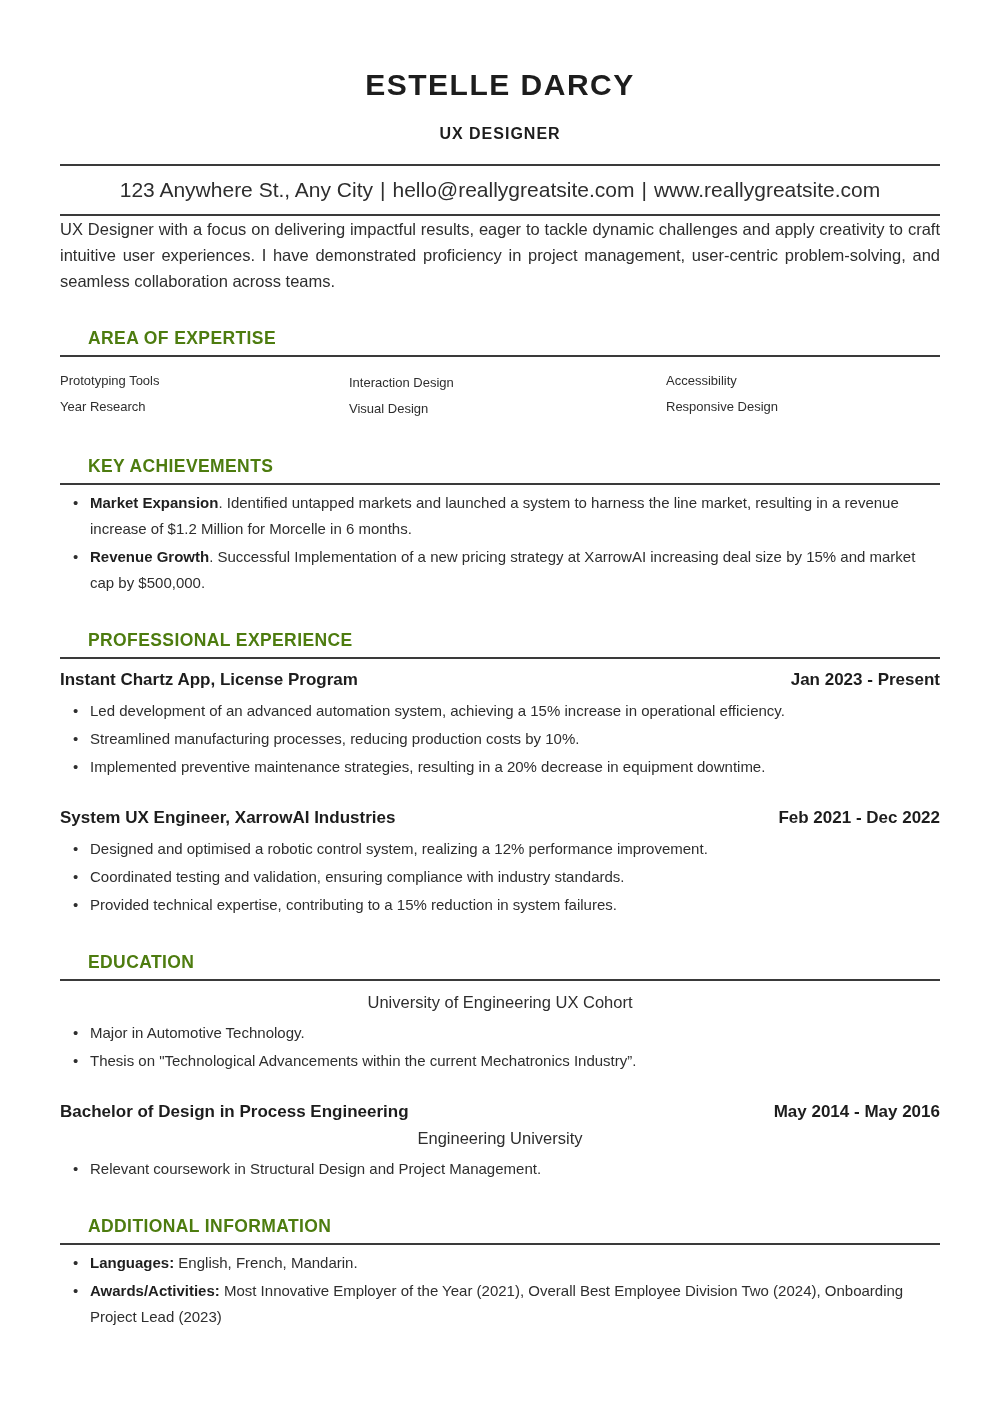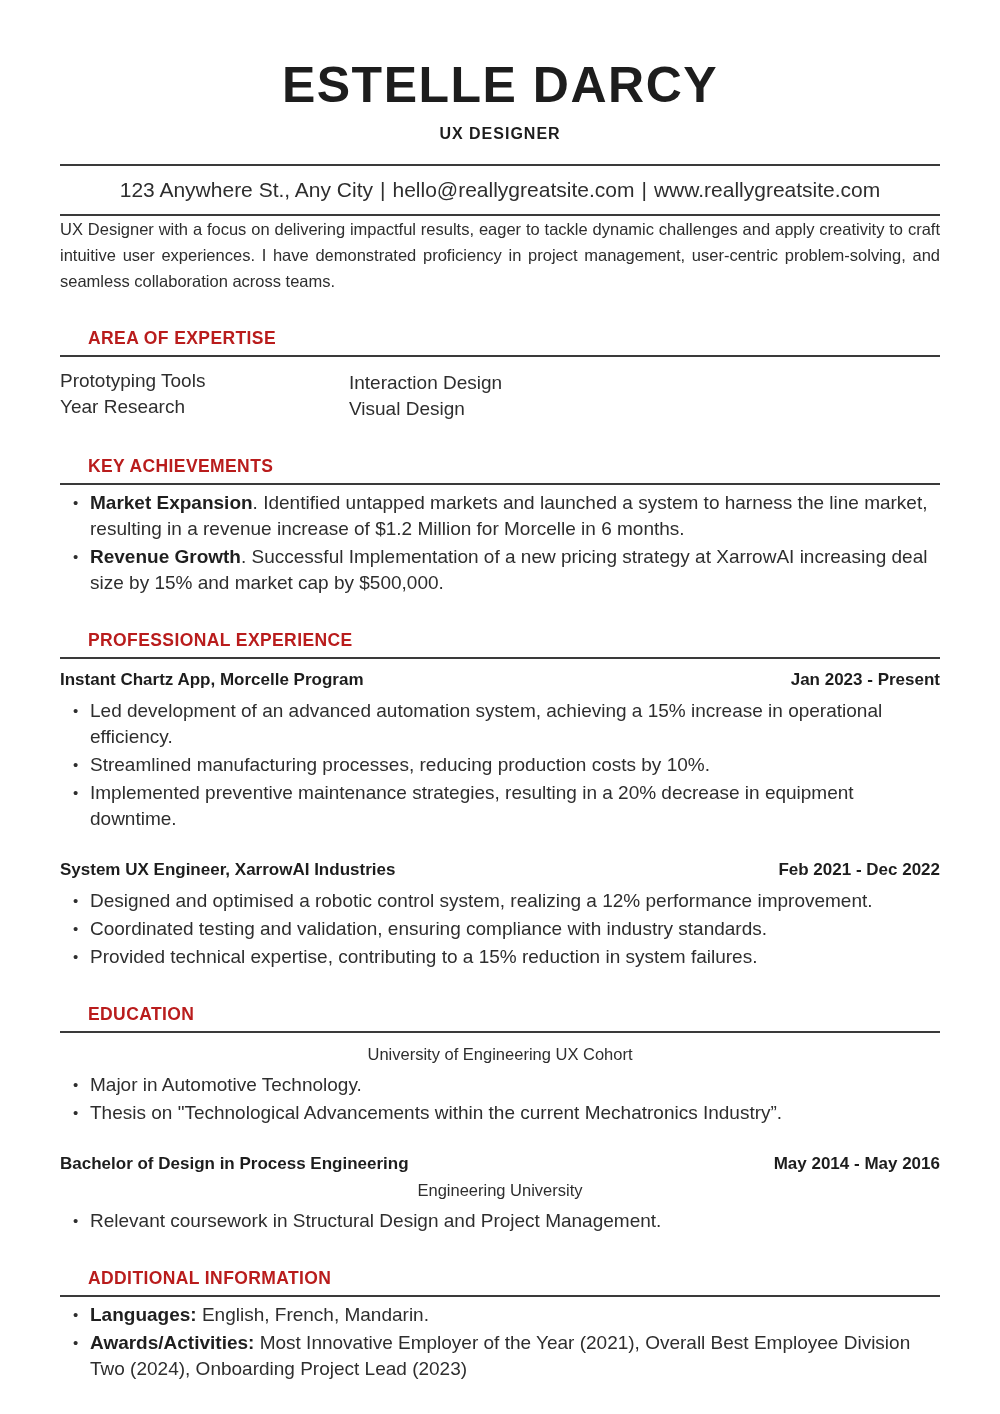--- a/index.html
+++ b/index.html
@@ -8,21 +8,21 @@
     width: 1000px; height: 1414px; overflow: hidden;
     font-family: "Liberation Sans", "DejaVu Sans", sans-serif;
     color: #2e2e2e;
     -webkit-font-smoothing: antialiased;
   }
   .page { padding: 44px 60px 0 60px; }
 
   
   .name {
     margin-top: 18px; text-align: center;
-    font-size: 50px; font-weight: 800; letter-spacing: 1.5px;
+    font-size: 30px; font-weight: 800; letter-spacing: 1.5px;
     color: #1d1d1d; line-height: 46px;
   }
   .job-title-main {
     margin-top: 12px; text-align: center;
     font-size: 16px; font-weight: 700; letter-spacing: 1px;
     color: #1d1d1d; line-height: 27px;
   }
   .rule { height: 2px; background: #3a3a3a; border: 0; }
   .rule-top { margin-top: 17px; }
   .contact {
@@ -33,37 +33,37 @@
 
   .summary {
     font-size: 16.5px; line-height: 26px;
     text-align: justify; color: #2e2e2e;
   }
 
   
   .section { margin-top: 33px; }
   .section-heading {
     padding-left: 28px; font-size: 17.5px; font-weight: 700;
-    letter-spacing: 0.4px; color: #b91c1c; line-height: 22px;
+    letter-spacing: 0.4px; color: #4d7c0f; line-height: 22px;
   }
   .section-rule { margin-top: 6px; }
 
   
   .expertise-grid {
     margin-top: 11px; display: grid;
     grid-template-columns: 289px 317px 1fr;
   }
-  .expertise-col .skill { font-size: 19px; line-height: 26px; color: #2e2e2e; }
+  .expertise-col .skill { font-size: 13px; line-height: 26px; color: #2e2e2e; }
   .expertise-col.col-2 { padding-top: 2px; }
 
   
   ul.bullets { list-style: none; margin-top: 5px; }
   ul.bullets li {
     position: relative; padding-left: 30px;
-    font-size: 19px; line-height: 26px; margin-bottom: 2px; color: #2e2e2e;
+    font-size: 15px; line-height: 26px; margin-bottom: 2px; color: #2e2e2e;
   }
   ul.bullets li::before {
     content: "\2022"; position: absolute; left: 13px; top: 0;
     font-size: 15px; color: #2e2e2e;
   }
   .lead { font-weight: 700; color: #1f1f1f; }
 
   
   .entry { margin-top: 8px; }
   .entry + .entry { margin-top: 25px; }
@@ -93,39 +93,43 @@
     <hr class="rule section-rule">
     <div class="expertise-grid">
       <div class="expertise-col col-1">
         <div class="skill">Prototyping Tools</div>
         <div class="skill">Year Research</div>
       </div>
       <div class="expertise-col col-2">
         <div class="skill">Interaction Design</div>
         <div class="skill">Visual Design</div>
       </div>
+      <div class="expertise-col col-3">
+        <div class="skill">Accessibility</div>
+        <div class="skill">Responsive Design</div>
+      </div>
     </div>
   </section>
 
   <section class="section">
     <h2 class="section-heading">KEY ACHIEVEMENTS</h2>
     <hr class="rule section-rule">
     <ul class="bullets">
       <li><span class="lead">Market Expansion</span><span>. Identified untapped markets and launched a system to harness the line market, resulting in a revenue increase of $1.2 Million for Morcelle in 6 months.</span></li>
       <li><span class="lead">Revenue Growth</span><span>. Successful Implementation of a new pricing strategy at XarrowAI increasing deal size by 15% and market cap by $500,000.</span></li>
     </ul>
   </section>
 
   <section class="section">
     <h2 class="section-heading">PROFESSIONAL EXPERIENCE</h2>
     <hr class="rule section-rule">
 
     <div class="entry">
       <div class="entry-header">
-        <span>Instant Chartz App, Morcelle Program</span>
+        <span>Instant Chartz App, License Program</span>
         <span>Jan 2023 - Present</span>
       </div>
       <ul class="bullets">
         <li>Led development of an advanced automation system, achieving a 15% increase in operational efficiency.</li>
         <li>Streamlined manufacturing processes, reducing production costs by 10%.</li>
         <li>Implemented preventive maintenance strategies, resulting in a 20% decrease in equipment downtime.</li>
       </ul>
     </div>
 
     <div class="entry">

